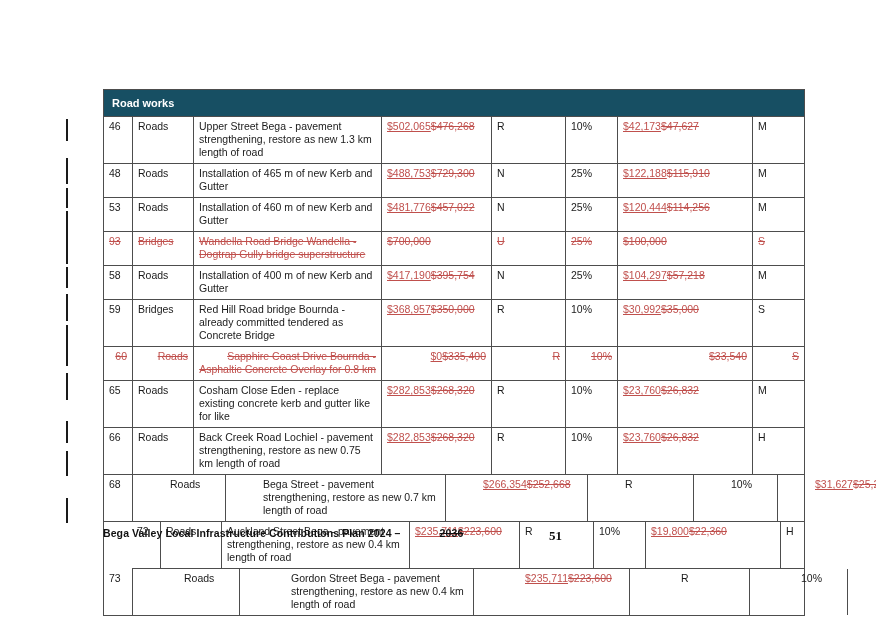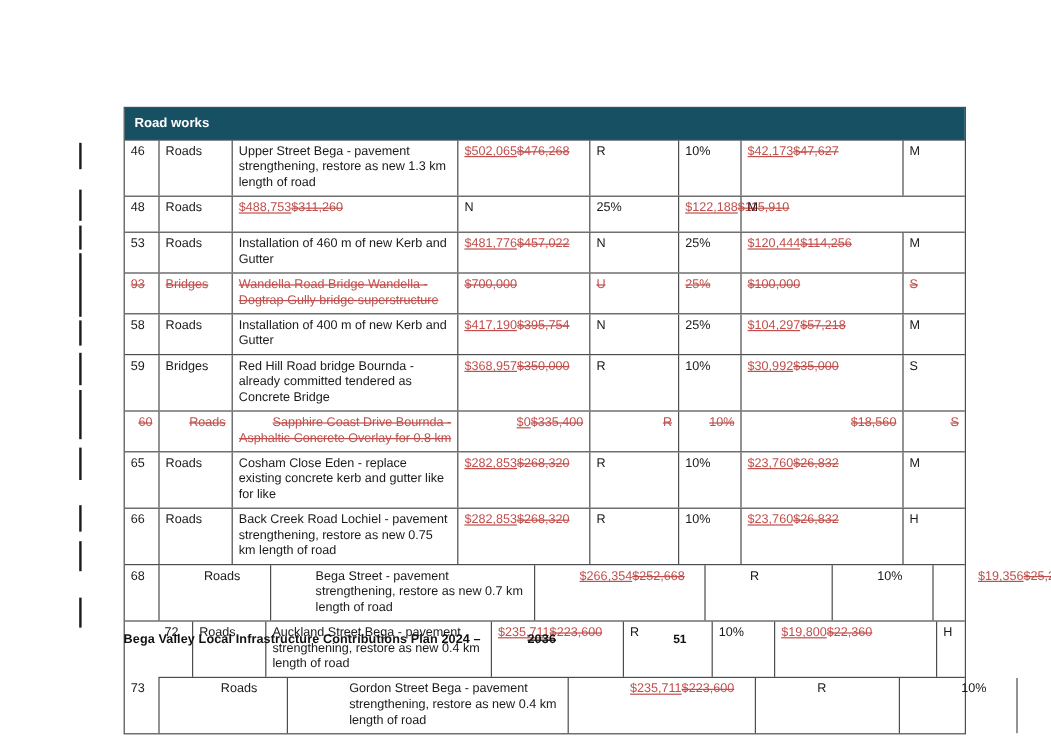--- a/index.html
+++ b/index.html
@@ -31,21 +31,21 @@
   .td:last-child{border-right:none;}
   .txt{color:inherit;}
   .ins{color:var(--red);text-decoration:underline;text-decoration-thickness:1px;}
   .del{color:var(--red);text-decoration:line-through;text-decoration-thickness:1px;}
   .rowdel .txt{color:var(--red);text-decoration:line-through;text-decoration-thickness:1px;}
 
   
   .footer{position:absolute;left:103px;top:527px;font-size:10.5px;font-weight:bold;
           color:#111;letter-spacing:0.1px;}
   .strike-black{text-decoration:line-through;text-decoration-thickness:1px;padding-left:36px;}
-  .pagenum{position:absolute;left:561px;top:528px;font-size:10px;font-weight:bold;color:#111;}
+  .pagenum{position:absolute;left:549px;top:528px;font-size:13px;font-weight:bold;color:#111;font-family:Liberation Serif, serif;}
 </style>
 </head>
 <body>
 
 <div class="page">
 
   <div>
       <div class="bar" style="top: 119px; height: 22px;"></div>
       <div class="bar" style="top: 158px; height: 26px;"></div>
       <div class="bar" style="top: 188px; height: 20px;"></div>
@@ -68,21 +68,22 @@
           <div class="td"><span class="txt">Upper Street Bega - pavement strengthening, restore as new 1.3 km length of road</span></div>
           <div class="td"><span class="ins">$502,065</span><span class="del">$476,268</span></div>
           <div class="td"><span class="txt">R</span></div>
           <div class="td"><span class="txt">10%</span></div>
           <div class="td"><span class="ins">$42,173</span><span class="del">$47,627</span></div>
           <div class="td"><span class="txt">M</span></div>
         </div>
         <div class="trow" style="min-height: 30px;">
           <div class="td"><span class="txt">48</span></div>
           <div class="td"><span class="txt">Roads</span></div>
-          <div class="td"><span class="ins">$488,753</span><span class="del">$311,260</span></div>
+          <div class="td"><span class="txt">Installation of 465 m of new Kerb and Gutter</span></div>
+          <div class="td"><span class="ins">$488,753</span><span class="del">$729,300</span></div>
           <div class="td"><span class="txt">N</span></div>
           <div class="td"><span class="txt">25%</span></div>
           <div class="td"><span class="ins">$122,188</span><span class="del">$115,910</span></div>
           <div class="td"><span class="txt">M</span></div>
         </div>
         <div class="trow" style="min-height: 30px;">
           <div class="td"><span class="txt">53</span></div>
           <div class="td"><span class="txt">Roads</span></div>
           <div class="td"><span class="txt">Installation of 460 m of new Kerb and Gutter</span></div>
           <div class="td"><span class="ins">$481,776</span><span class="del">$457,022</span></div>
@@ -121,21 +122,21 @@
           <div class="td"><span class="ins">$30,992</span><span class="del">$35,000</span></div>
           <div class="td"><span class="txt">S</span></div>
         </div>
         <div class="trow rowdel" style="min-height: 30px; text-align: right;">
           <div class="td"><span class="txt">60</span></div>
           <div class="td"><span class="txt">Roads</span></div>
           <div class="td"><span class="txt">Sapphire Coast Drive Bournda - Asphaltic Concrete Overlay for 0.8 km</span></div>
           <div class="td"><span class="ins">$0</span><span class="del">$335,400</span></div>
           <div class="td"><span class="txt">R</span></div>
           <div class="td"><span class="txt">10%</span></div>
-          <div class="td"><span class="del">$18,560</span></div>
+          <div class="td"><span class="del">$33,540</span></div>
           <div class="td"><span class="txt">S</span></div>
         </div>
         <div class="trow" style="min-height: 30px;">
           <div class="td"><span class="txt">65</span></div>
           <div class="td"><span class="txt">Roads</span></div>
           <div class="td"><span class="txt">Cosham Close Eden - replace existing concrete kerb and gutter like for like</span></div>
           <div class="td"><span class="ins">$282,853</span><span class="del">$268,320</span></div>
           <div class="td"><span class="txt">R</span></div>
           <div class="td"><span class="txt">10%</span></div>
           <div class="td"><span class="ins">$23,760</span><span class="del">$26,832</span></div>
@@ -151,21 +152,21 @@
           <div class="td"><span class="ins">$23,760</span><span class="del">$26,832</span></div>
           <div class="td"><span class="txt">H</span></div>
         </div>
         <div class="trow" style="min-height: 30px; gap: 32px;">
           <div class="td"><span class="txt">68</span></div>
           <div class="td"><span class="txt">Roads</span></div>
           <div class="td"><span class="txt">Bega Street - pavement strengthening, restore as new 0.7 km length of road</span></div>
           <div class="td"><span class="ins">$266,354</span><span class="del">$252,668</span></div>
           <div class="td"><span class="txt">R</span></div>
           <div class="td"><span class="txt">10%</span></div>
-          <div class="td"><span class="ins">$19,356</span><span class="del">$25,267</span></div>
+          <div class="td"><span class="ins">$31,627</span><span class="del">$25,267</span></div>
           <div class="td"><span class="txt">H</span></div>
         </div>
         <div class="trow" style="min-height: 42px; margin-left: 28px;">
           <div class="td"><span class="txt">72</span></div>
           <div class="td"><span class="txt">Roads</span></div>
           <div class="td"><span class="txt">Auckland Street Bega - pavement strengthening, restore as new 0.4 km length of road</span></div>
           <div class="td"><span class="ins">$235,711</span><span class="del">$223,600</span></div>
           <div class="td"><span class="txt">R</span></div>
           <div class="td"><span class="txt">10%</span></div>
           <div class="td"><span class="ins">$19,800</span><span class="del">$22,360</span></div>

